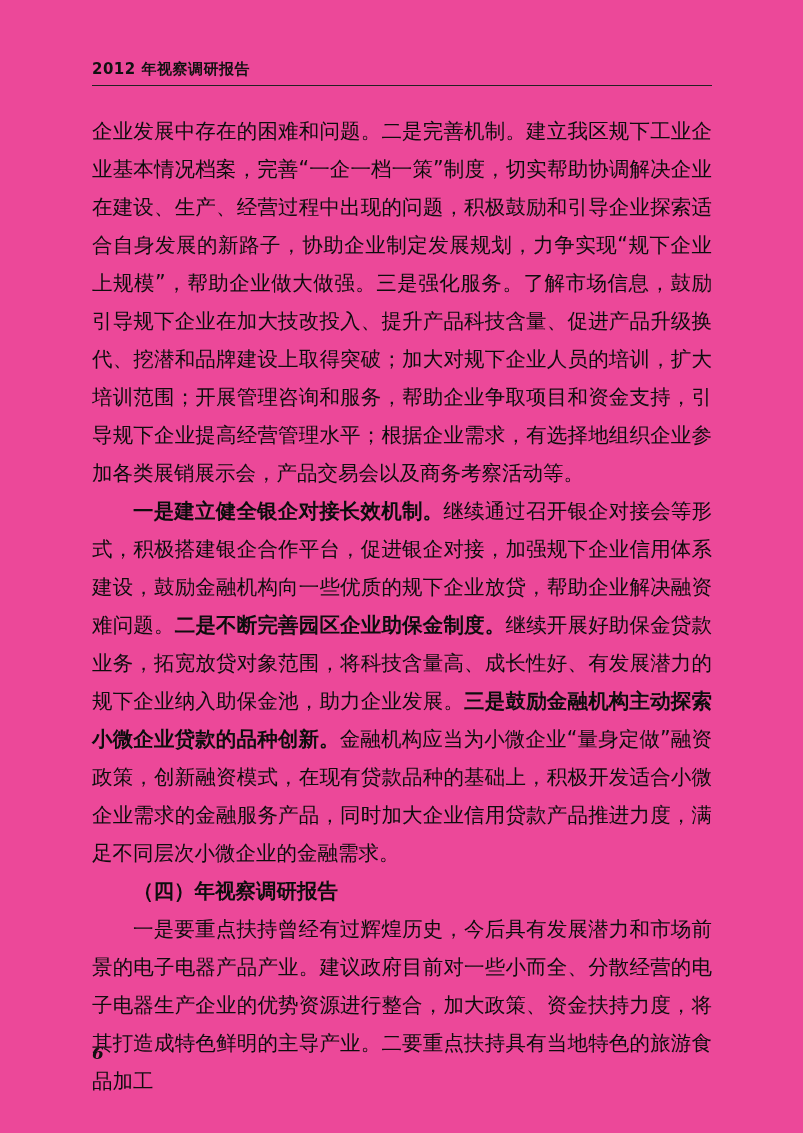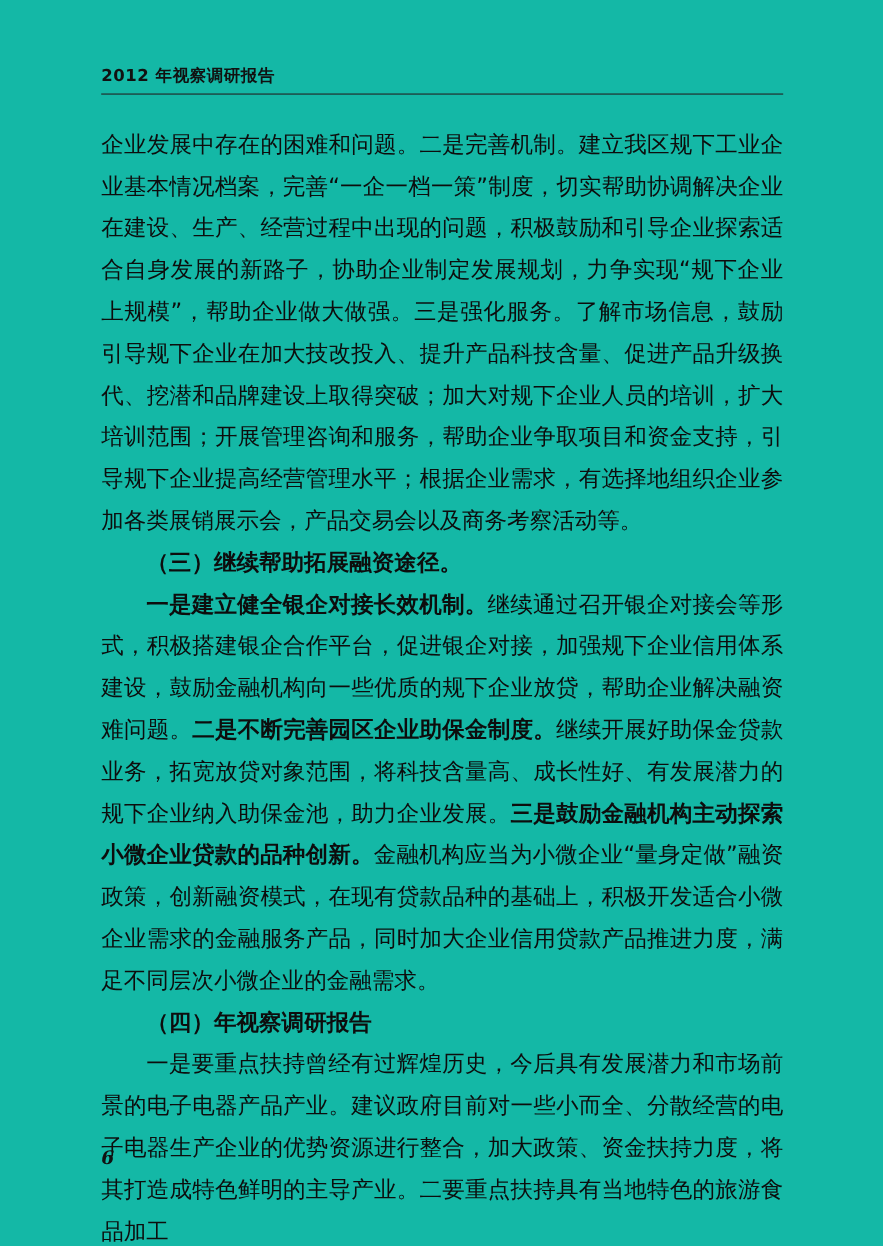--- a/index.html
+++ b/index.html
@@ -7,21 +7,21 @@
     padding: 0;
     background: #ffffff;
   }
   body {
     font-family: "DejaVu Sans", "Liberation Sans", sans-serif;
   }
   .page {
     position: relative;
     width: 803px;
     height: 1133px;
-    background: #14b8a6;
+    background: #ec4899;
     box-sizing: border-box;
     overflow: hidden;
   }
   .page-inner {
     position: absolute;
     left: 92px;
     top: 60px;
     width: 620px;
   }
   .header {
@@ -72,21 +72,20 @@
 
 <div class="page">
 
   <div class="page-inner">
 
     <div class="header">2012 年视察调研报告</div>
     <div class="header-rule"></div>
 
     <div class="body-text">
       <p class="para"><span>企业发展中存在的困难和问题。二是完善机制。建立我区规下工业企业基本情况档案，完善“一企一档一策”制度，切实帮助协调解决企业在建设、生产、经营过程中出现的问题，积极鼓励和引导企业探索适合自身发展的新路子，协助企业制定发展规划，力争实现“规下企业上规模”，帮助企业做大做强。三是强化服务。了解市场信息，鼓励引导规下企业在加大技改投入、提升产品科技含量、促进产品升级换代、挖潜和品牌建设上取得突破；加大对规下企业人员的培训，扩大培训范围；开展管理咨询和服务，帮助企业争取项目和资金支持，引导规下企业提高经营管理水平；根据企业需求，有选择地组织企业参加各类展销展示会，产品交易会以及商务考察活动等。</span></p>
-      <p class="para heading"><span class="bold">（三）继续帮助拓展融资途径。</span></p>
       <p class="para indent"><span class="bold">一是建立健全银企对接长效机制。</span><span>继续通过召开银企对接会等形式，积极搭建银企合作平台，促进银企对接，加强规下企业信用体系建设，鼓励金融机构向一些优质的规下企业放贷，帮助企业解决融资难问题。</span><span class="bold">二是不断完善园区企业助保金制度。</span><span>继续开展好助保金贷款业务，拓宽放贷对象范围，将科技含量高、成长性好、有发展潜力的规下企业纳入助保金池，助力企业发展。</span><span class="bold">三是鼓励金融机构主动探索小微企业贷款的品种创新。</span><span>金融机构应当为小微企业“量身定做”融资政策，创新融资模式，在现有贷款品种的基础上，积极开发适合小微企业需求的金融服务产品，同时加大企业信用贷款产品推进力度，满足不同层次小微企业的金融需求。</span></p>
       <p class="para heading"><span class="bold">（四）年视察调研报告</span></p>
       <p class="para indent"><span>一是要重点扶持曾经有过辉煌历史，今后具有发展潜力和市场前景的电子电器产品产业。建议政府目前对一些小而全、分散经营的电子电器生产企业的优势资源进行整合，加大政策、资金扶持力度，将其打造成特色鲜明的主导产业。二要重点扶持具有当地特色的旅游食品加工</span></p>
     </div>
 
   </div>
 
   <div class="page-number">6</div>
 
 </div>

